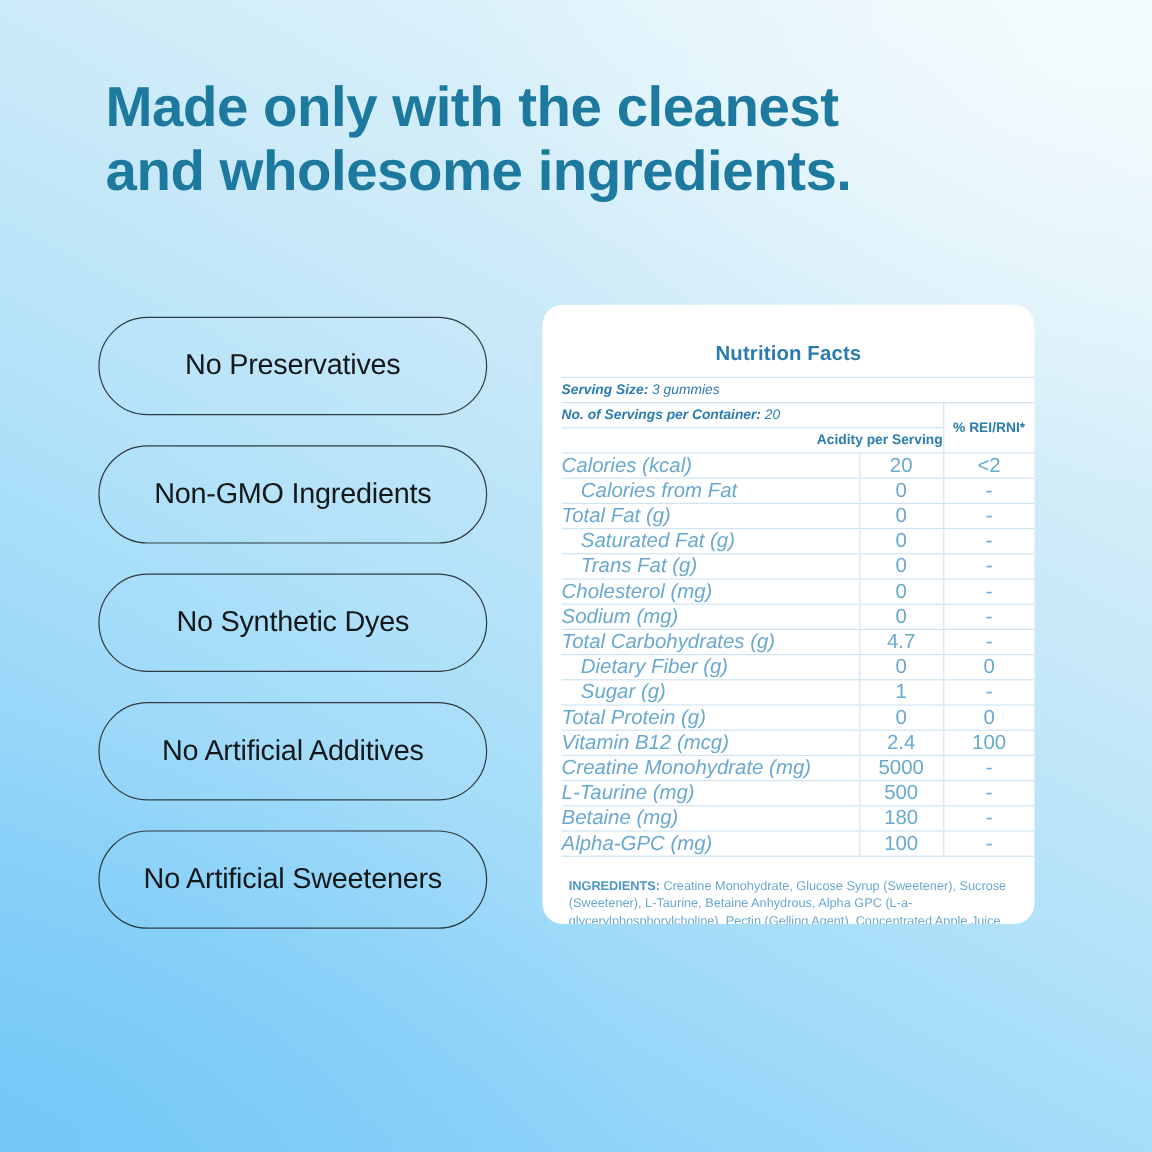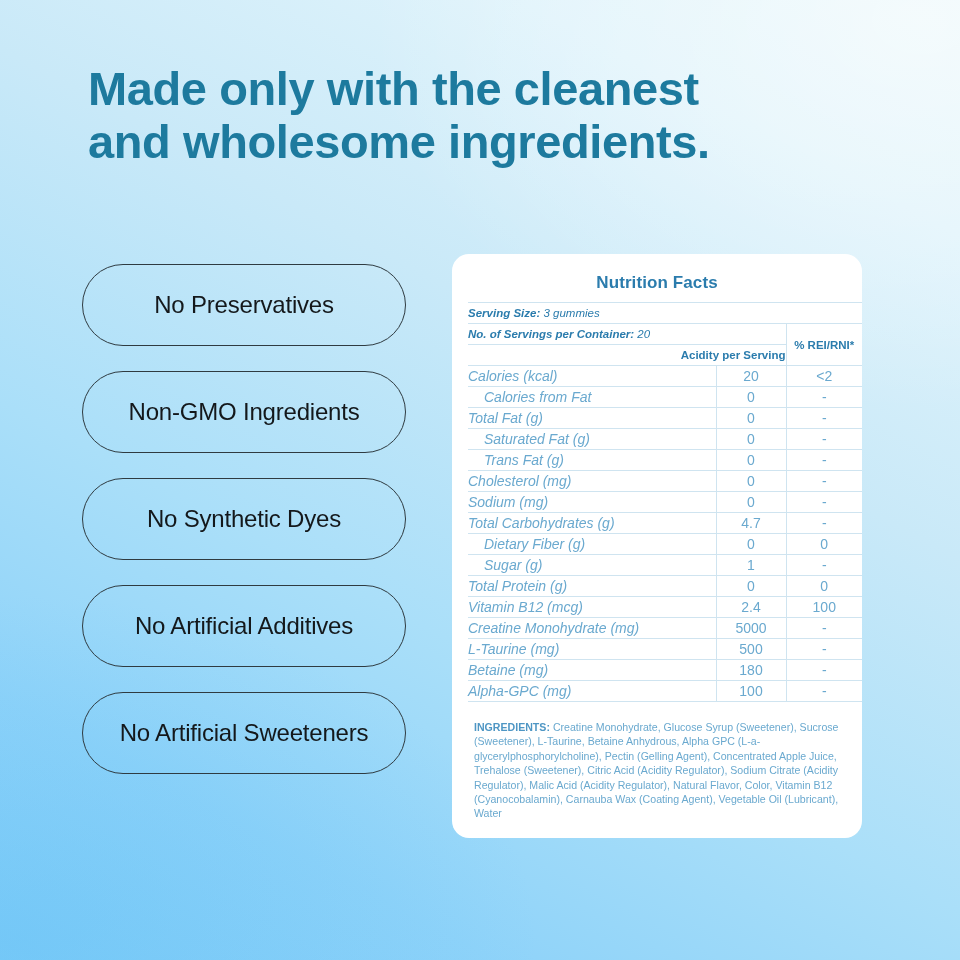--- a/index.html
+++ b/index.html
@@ -78,46 +78,46 @@
     letter-spacing: -0.2px;
     white-space: nowrap;
   }
 
   
   .card {
     position: absolute;
     left: 452px;
     top: 254px;
     width: 410px;
-    height: 584px;
+    height: 516px;
     background: #ffffff;
     border-radius: 17px;
     box-sizing: border-box;
-    padding: 16px 16px 0 16px;
+    padding: 28px 16px 0 16px;
     z-index: 3;
     overflow: hidden;
   }
   .card-title {
     text-align: center;
     color: #2b7cad;
     font-size: 17px;
     font-weight: bold;
     margin: 3px 0 9px 0;
     letter-spacing: 0.1px;
   }
 
   table.nf {
     width: 100%;
     border-collapse: collapse;
     table-layout: fixed;
   }
   table.nf td {
     padding: 0;
     vertical-align: middle;
-    font-size: 14px;
+    font-size: 17px;
     color: #6aa9cf;
     height: 20px;
     line-height: 20px;
   }
   .col-name  { width: 248px; }
   .col-amt   { width: 70px;  text-align: center; }
   .col-pct   { width: 76px;  text-align: center; }
 
   .rule-top td { border-top: 1.2px solid #cfe4f0; }
   .rule-bot td { border-bottom: 1.2px solid #cfe4f0; }

